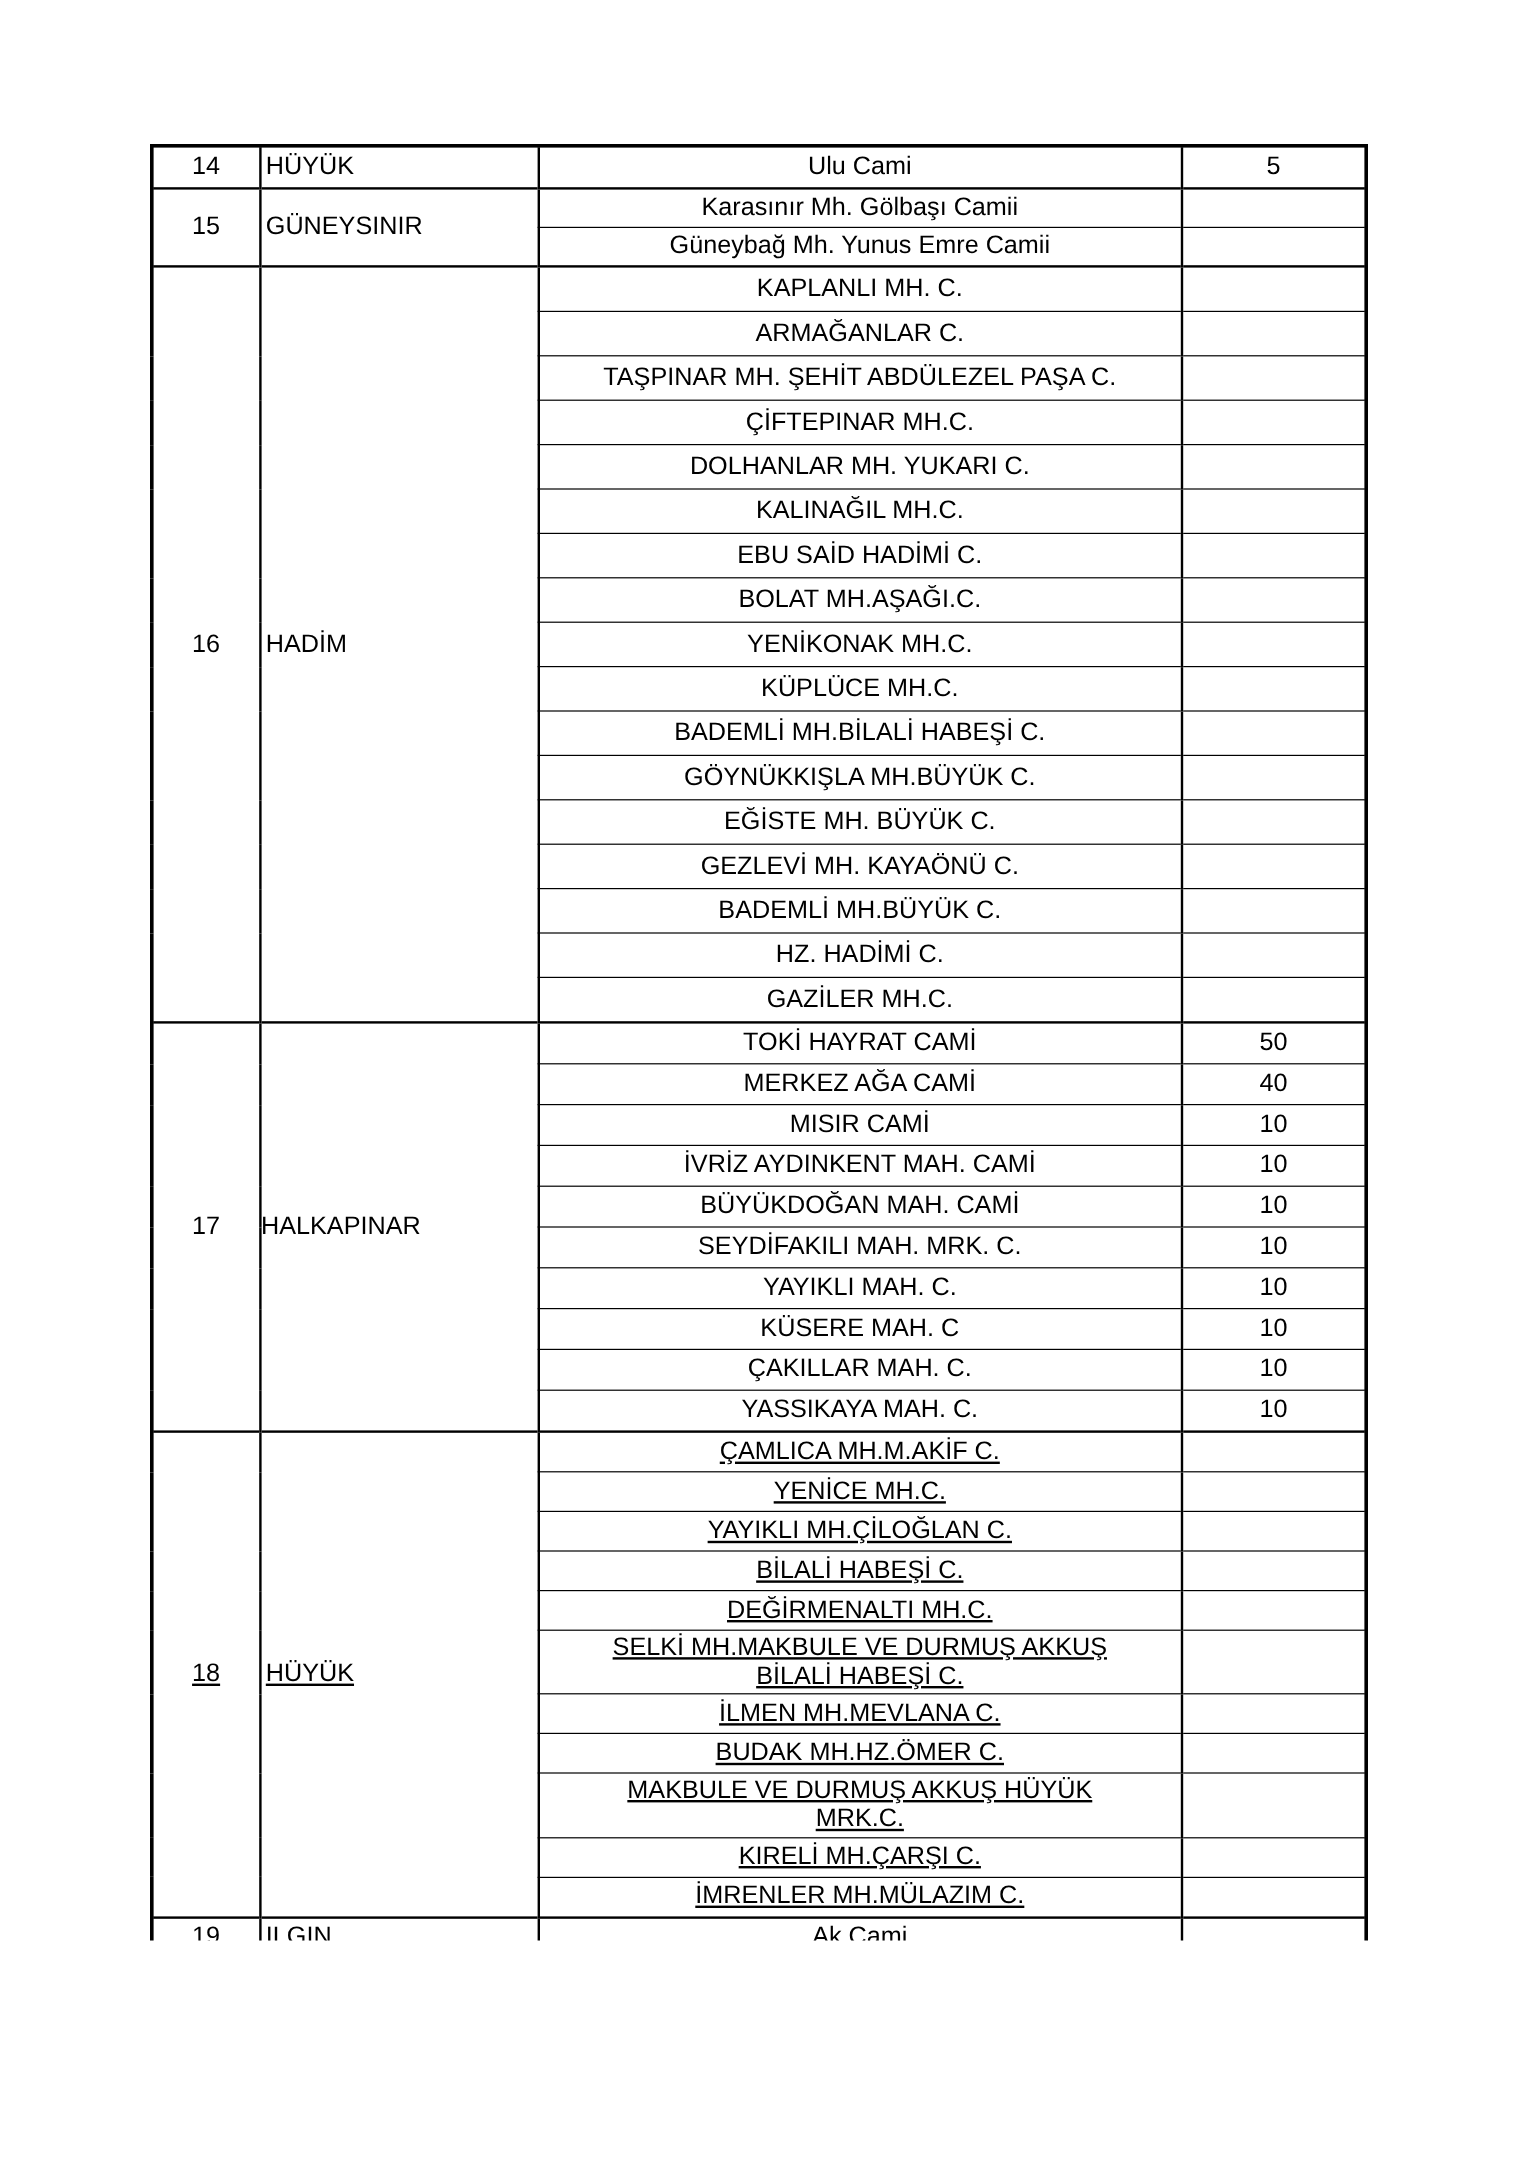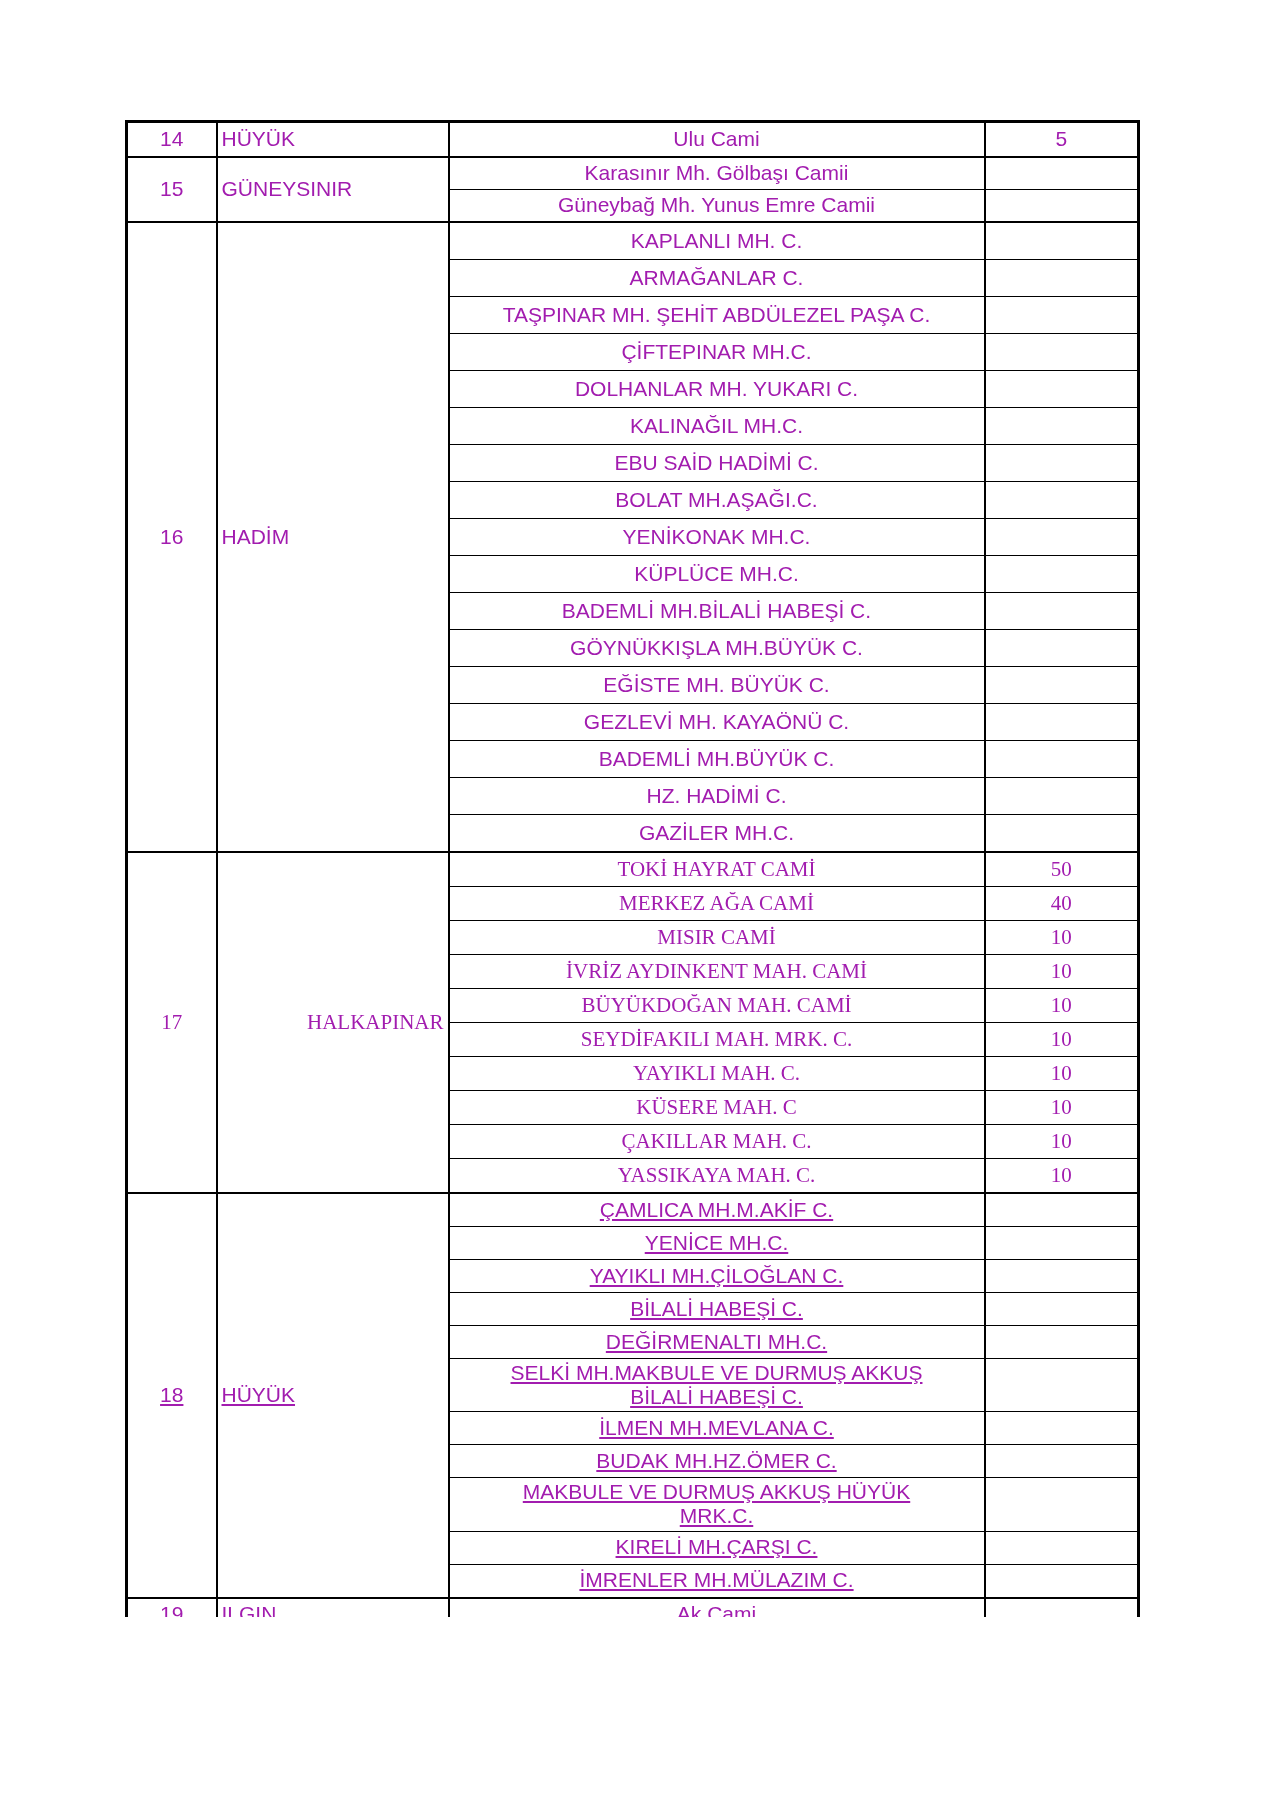--- a/index.html
+++ b/index.html
@@ -6,21 +6,21 @@
     margin: 0;
     padding: 0;
     background: #ffffff;
   }
   .page {
     position: relative;
     width: 1280px;
     height: 1617px;
     background: #ffffff;
     font-family: "Liberation Sans", sans-serif;
-    color: #a21caf;
+    color: #000000;
   }
   table.mosque-table {
     position: absolute;
     left: 125px;
     top: 120px;
     border-collapse: collapse;
     table-layout: fixed;
     width: 1012px;
     border: 3px solid #000000;
   }
@@ -33,27 +33,27 @@
     line-height: 1.15;
     padding: 2px 4px;
     vertical-align: middle;
     overflow: hidden;
   }
   table.mosque-table tr.section-start td {
     border-top: 2px solid #000000;
   }
   td.col-no { text-align: center; }
   td.col-district { text-align: left; padding-left: 6px; }
-  td.col-district.center { text-align: right; padding-left: 0; }
+  td.col-district.center { text-align: left; padding-left: 0; }
   td.col-mosque { text-align: center; padding-left: 6px; white-space: pre-line; }
   td.col-value { text-align: center; }
   tr.s0 td { height: 29px; }
   tr.s1 td { height: 27px; }
   tr.s2 td { height: 32px; }
-  tr.s3 td { height: 29px; font-family: Liberation Serif, serif; }
+  tr.s3 td { height: 29px; }
   tr.s4 td { height: 28px; text-decoration: underline; }
   tr.s5 td, tr.s6 td, tr.s7 td { height: 28px; }
 </style>
 </head>
 <body>
 
 <div class="page">
   <table class="mosque-table">
     <colgroup>
       <col style="width:90px">

